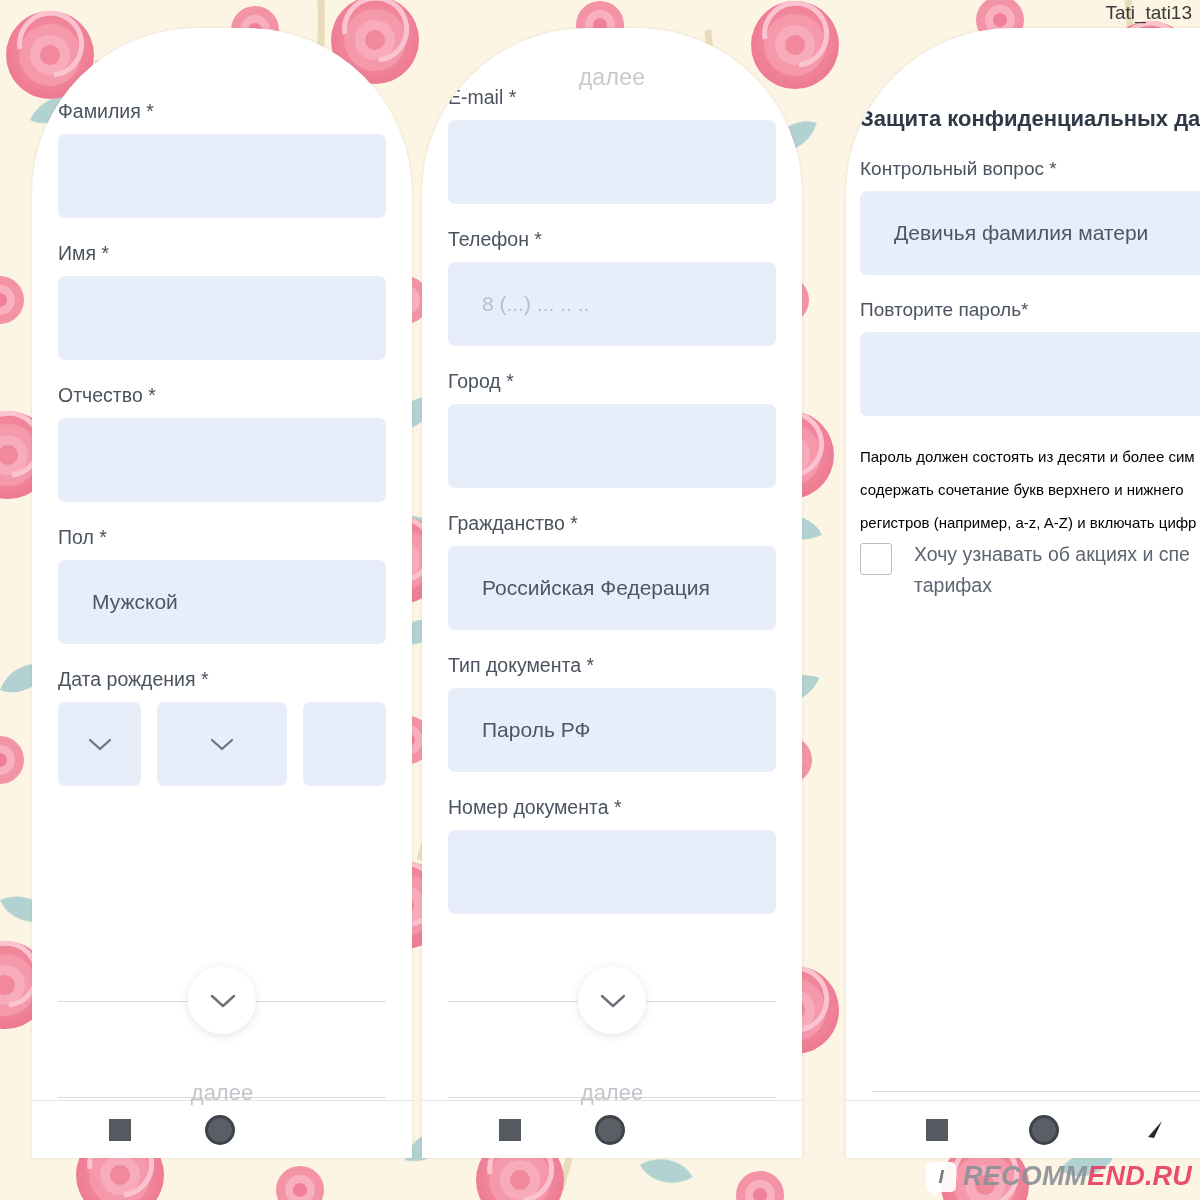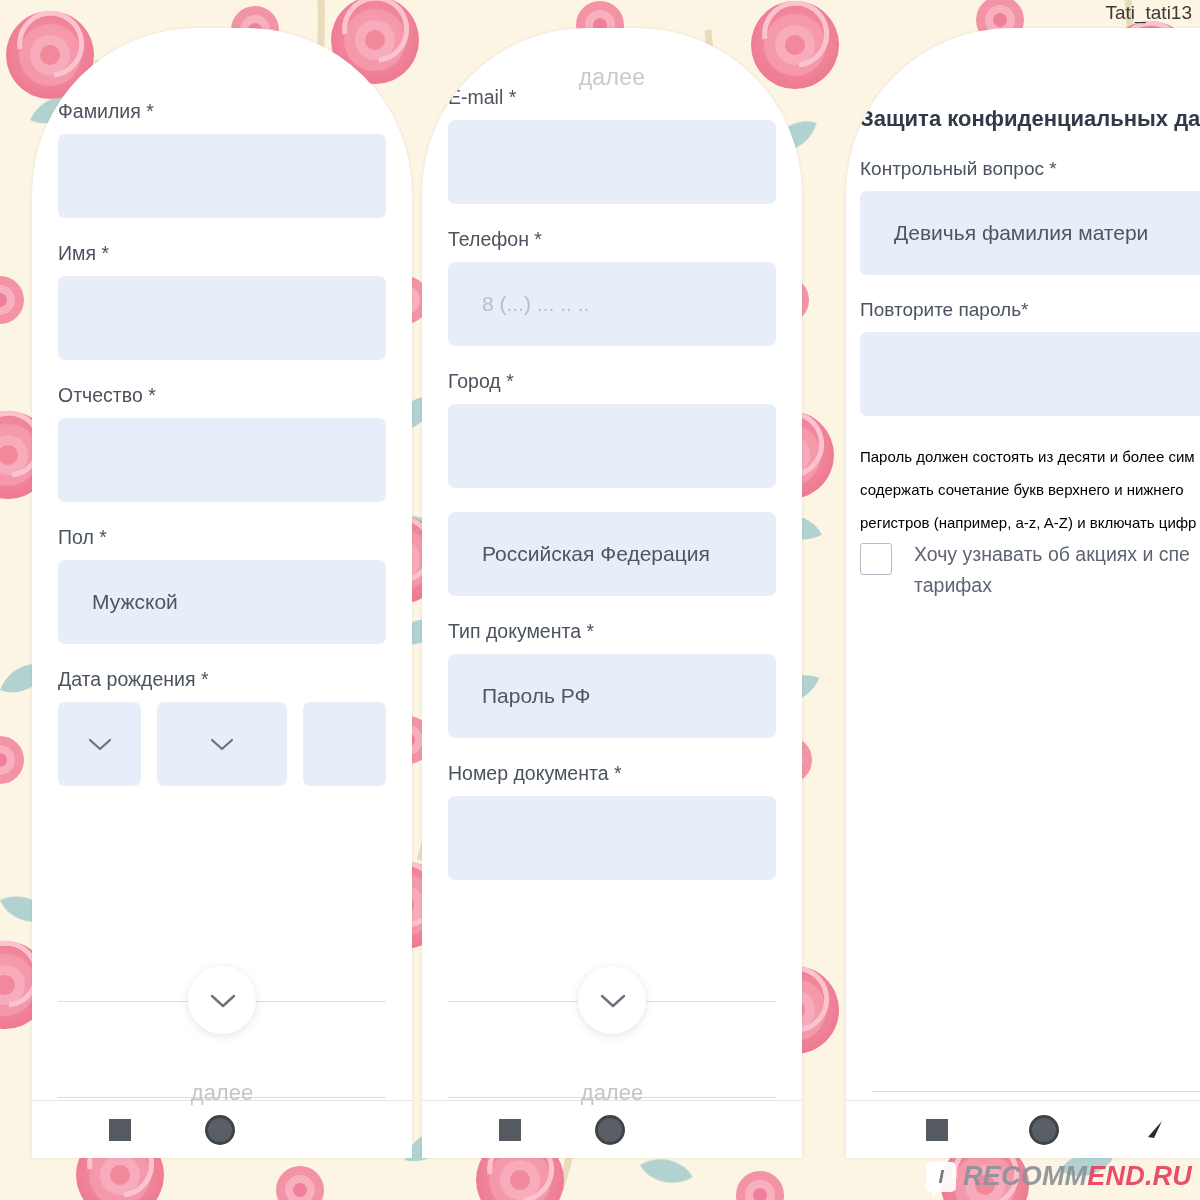--- a/index.html
+++ b/index.html
@@ -450,20 +450,21 @@
       </div>
 
       <div>
         <div class="field-label">Город *</div>
         <div class="field-box">
           <span class="field-value"></span>
         </div>
       </div>
 
       <div>
+        <div class="field-label">Гражданство *</div>
         <div class="field-box">
           <span class="field-value">Российская Федерация</span>
         </div>
       </div>
 
       <div>
         <div class="field-label">Тип документа *</div>
         <div class="field-box">
           <span class="field-value">Пароль РФ</span>
         </div>

